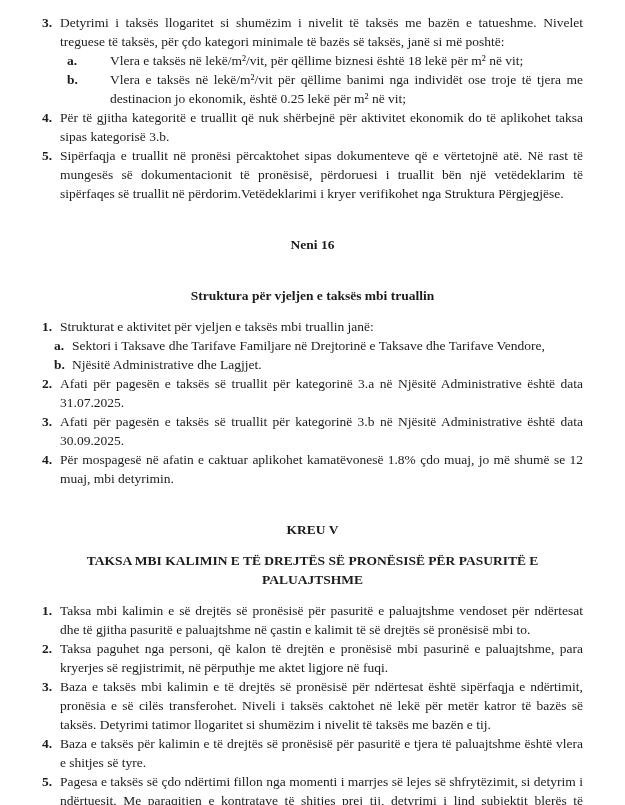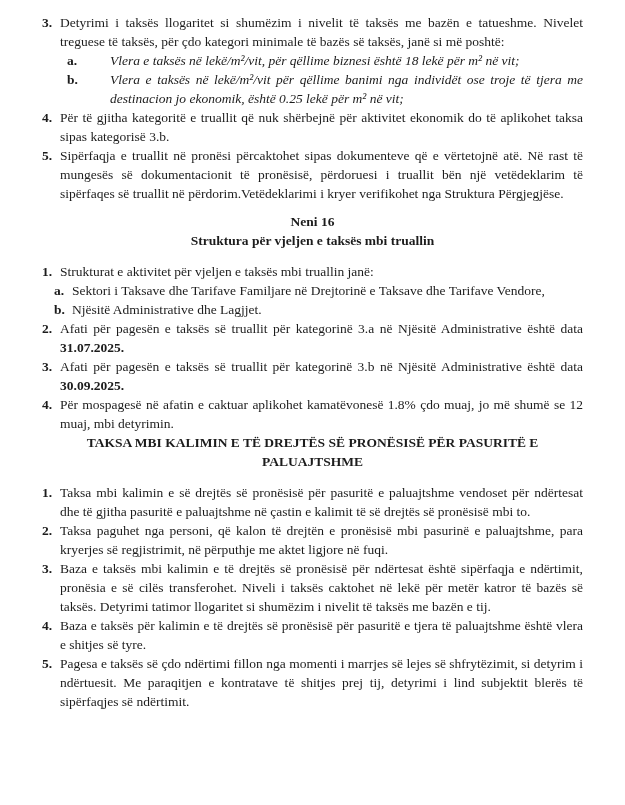--- a/index.html
+++ b/index.html
@@ -34,42 +34,43 @@
   }
   
   .subA {
     display: flex;
     padding-left: 25px;
   }
   .subA .lbl {
     flex: 0 0 43px;
     font-weight: bold;
   }
-  .subA .stxt { flex: 1; text-align: justify; font-style: italic; }
+  .subA .stxt { flex: 1; text-align: justify; }
   
   .subB {
     display: flex;
     padding-left: 12px;
   }
   .subB .lbl {
     flex: 0 0 18px;
     font-weight: bold;
   }
   .subB .stxt { flex: 1; }
   .heading {
     text-align: center;
     font-weight: bold;
+    margin-top: 32px;
   }
-  .heading.mt { margin-top: 9px; }
+  .heading.mt { }
   .heading.mb { margin-bottom: 12px; }
   .chapter-title {
     max-width: 540px;
-    margin: 0 auto;
+    margin: 12px auto;
   }
-  b.date { font-weight: bold; }
+  b.date { font-weight: normal; }
 </style>
 </head>
 <body>
 
 <div class="page">
 
   <div class="list">
     <div class="li">
       <span class="num">3.</span>
       <div class="txt">Detyrimi i taksës llogaritet si shumëzim i nivelit të taksës me bazën e tatueshme. Nivelet treguese të taksës, për çdo kategori minimale të bazës së taksës, janë si më poshtë:</div>
@@ -115,20 +116,21 @@
     <div class="li">
       <span class="num">3.</span>
       <div class="txt"><span>Afati për pagesën e taksës së truallit për kategorinë 3.b në Njësitë Administrative është data </span><b class="date">30.09.2025.</b></div>
     </div>
     <div class="li">
       <span class="num">4.</span>
       <div class="txt">Për mospagesë në afatin e caktuar aplikohet kamatëvonesë 1.8% çdo muaj, jo më shumë se 12 muaj, mbi detyrimin.</div>
     </div>
   </div>
 
+  <div class="heading mt">KREU V</div>
   <div class="heading chapter-title mb">TAKSA MBI KALIMIN E TË DREJTËS SË PRONËSISË PËR PASURITË E PALUAJTSHME</div>
 
 
   <div class="list">
     <div class="li">
       <span class="num">1.</span>
       <div class="txt">Taksa mbi kalimin e së drejtës së pronësisë për pasuritë e paluajtshme vendoset për ndërtesat dhe të gjitha pasuritë e paluajtshme në çastin e kalimit të së drejtës së pronësisë mbi to.</div>
     </div>
     <div class="li">
       <span class="num">2.</span>

